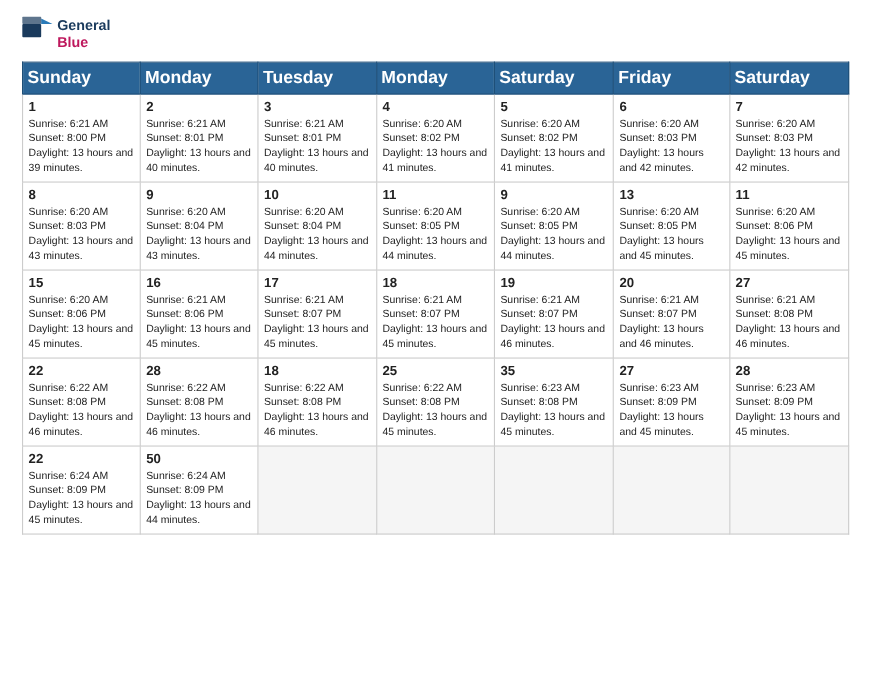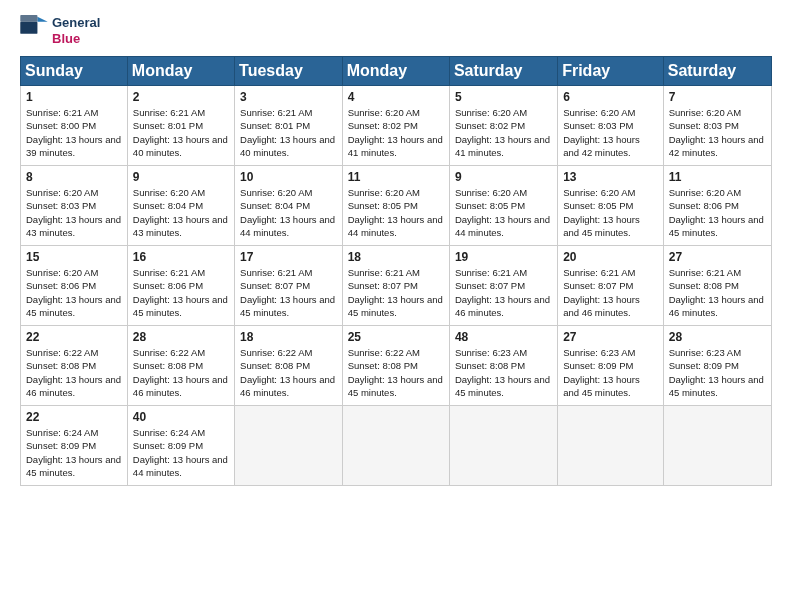--- a/index.html
+++ b/index.html
@@ -223,39 +223,39 @@
           </td>
           <td>
             <span class="day-num">18</span>
             <div class="day-detail">Sunrise: 6:22 AM<br>Sunset: 8:08 PM<br>Daylight: 13 hours and 46 minutes.</div>
           </td>
           <td>
             <span class="day-num">25</span>
             <div class="day-detail">Sunrise: 6:22 AM<br>Sunset: 8:08 PM<br>Daylight: 13 hours and 45 minutes.</div>
           </td>
           <td>
-            <span class="day-num">48</span>
+            <span class="day-num">35</span>
             <div class="day-detail">Sunrise: 6:23 AM<br>Sunset: 8:08 PM<br>Daylight: 13 hours and 45 minutes.</div>
           </td>
           <td>
             <span class="day-num">27</span>
             <div class="day-detail">Sunrise: 6:23 AM<br>Sunset: 8:09 PM<br>Daylight: 13 hours and 45 minutes.</div>
           </td>
           <td>
             <span class="day-num">28</span>
             <div class="day-detail">Sunrise: 6:23 AM<br>Sunset: 8:09 PM<br>Daylight: 13 hours and 45 minutes.</div>
           </td>
         </tr>
         <tr>
           <td>
             <span class="day-num">22</span>
             <div class="day-detail">Sunrise: 6:24 AM<br>Sunset: 8:09 PM<br>Daylight: 13 hours and 45 minutes.</div>
           </td>
           <td>
-            <span class="day-num">40</span>
+            <span class="day-num">50</span>
             <div class="day-detail">Sunrise: 6:24 AM<br>Sunset: 8:09 PM<br>Daylight: 13 hours and 44 minutes.</div>
           </td>
           <td class="empty"></td>
           <td class="empty"></td>
           <td class="empty"></td>
           <td class="empty"></td>
           <td class="empty"></td>
         </tr>
       </tbody>
   </table>

